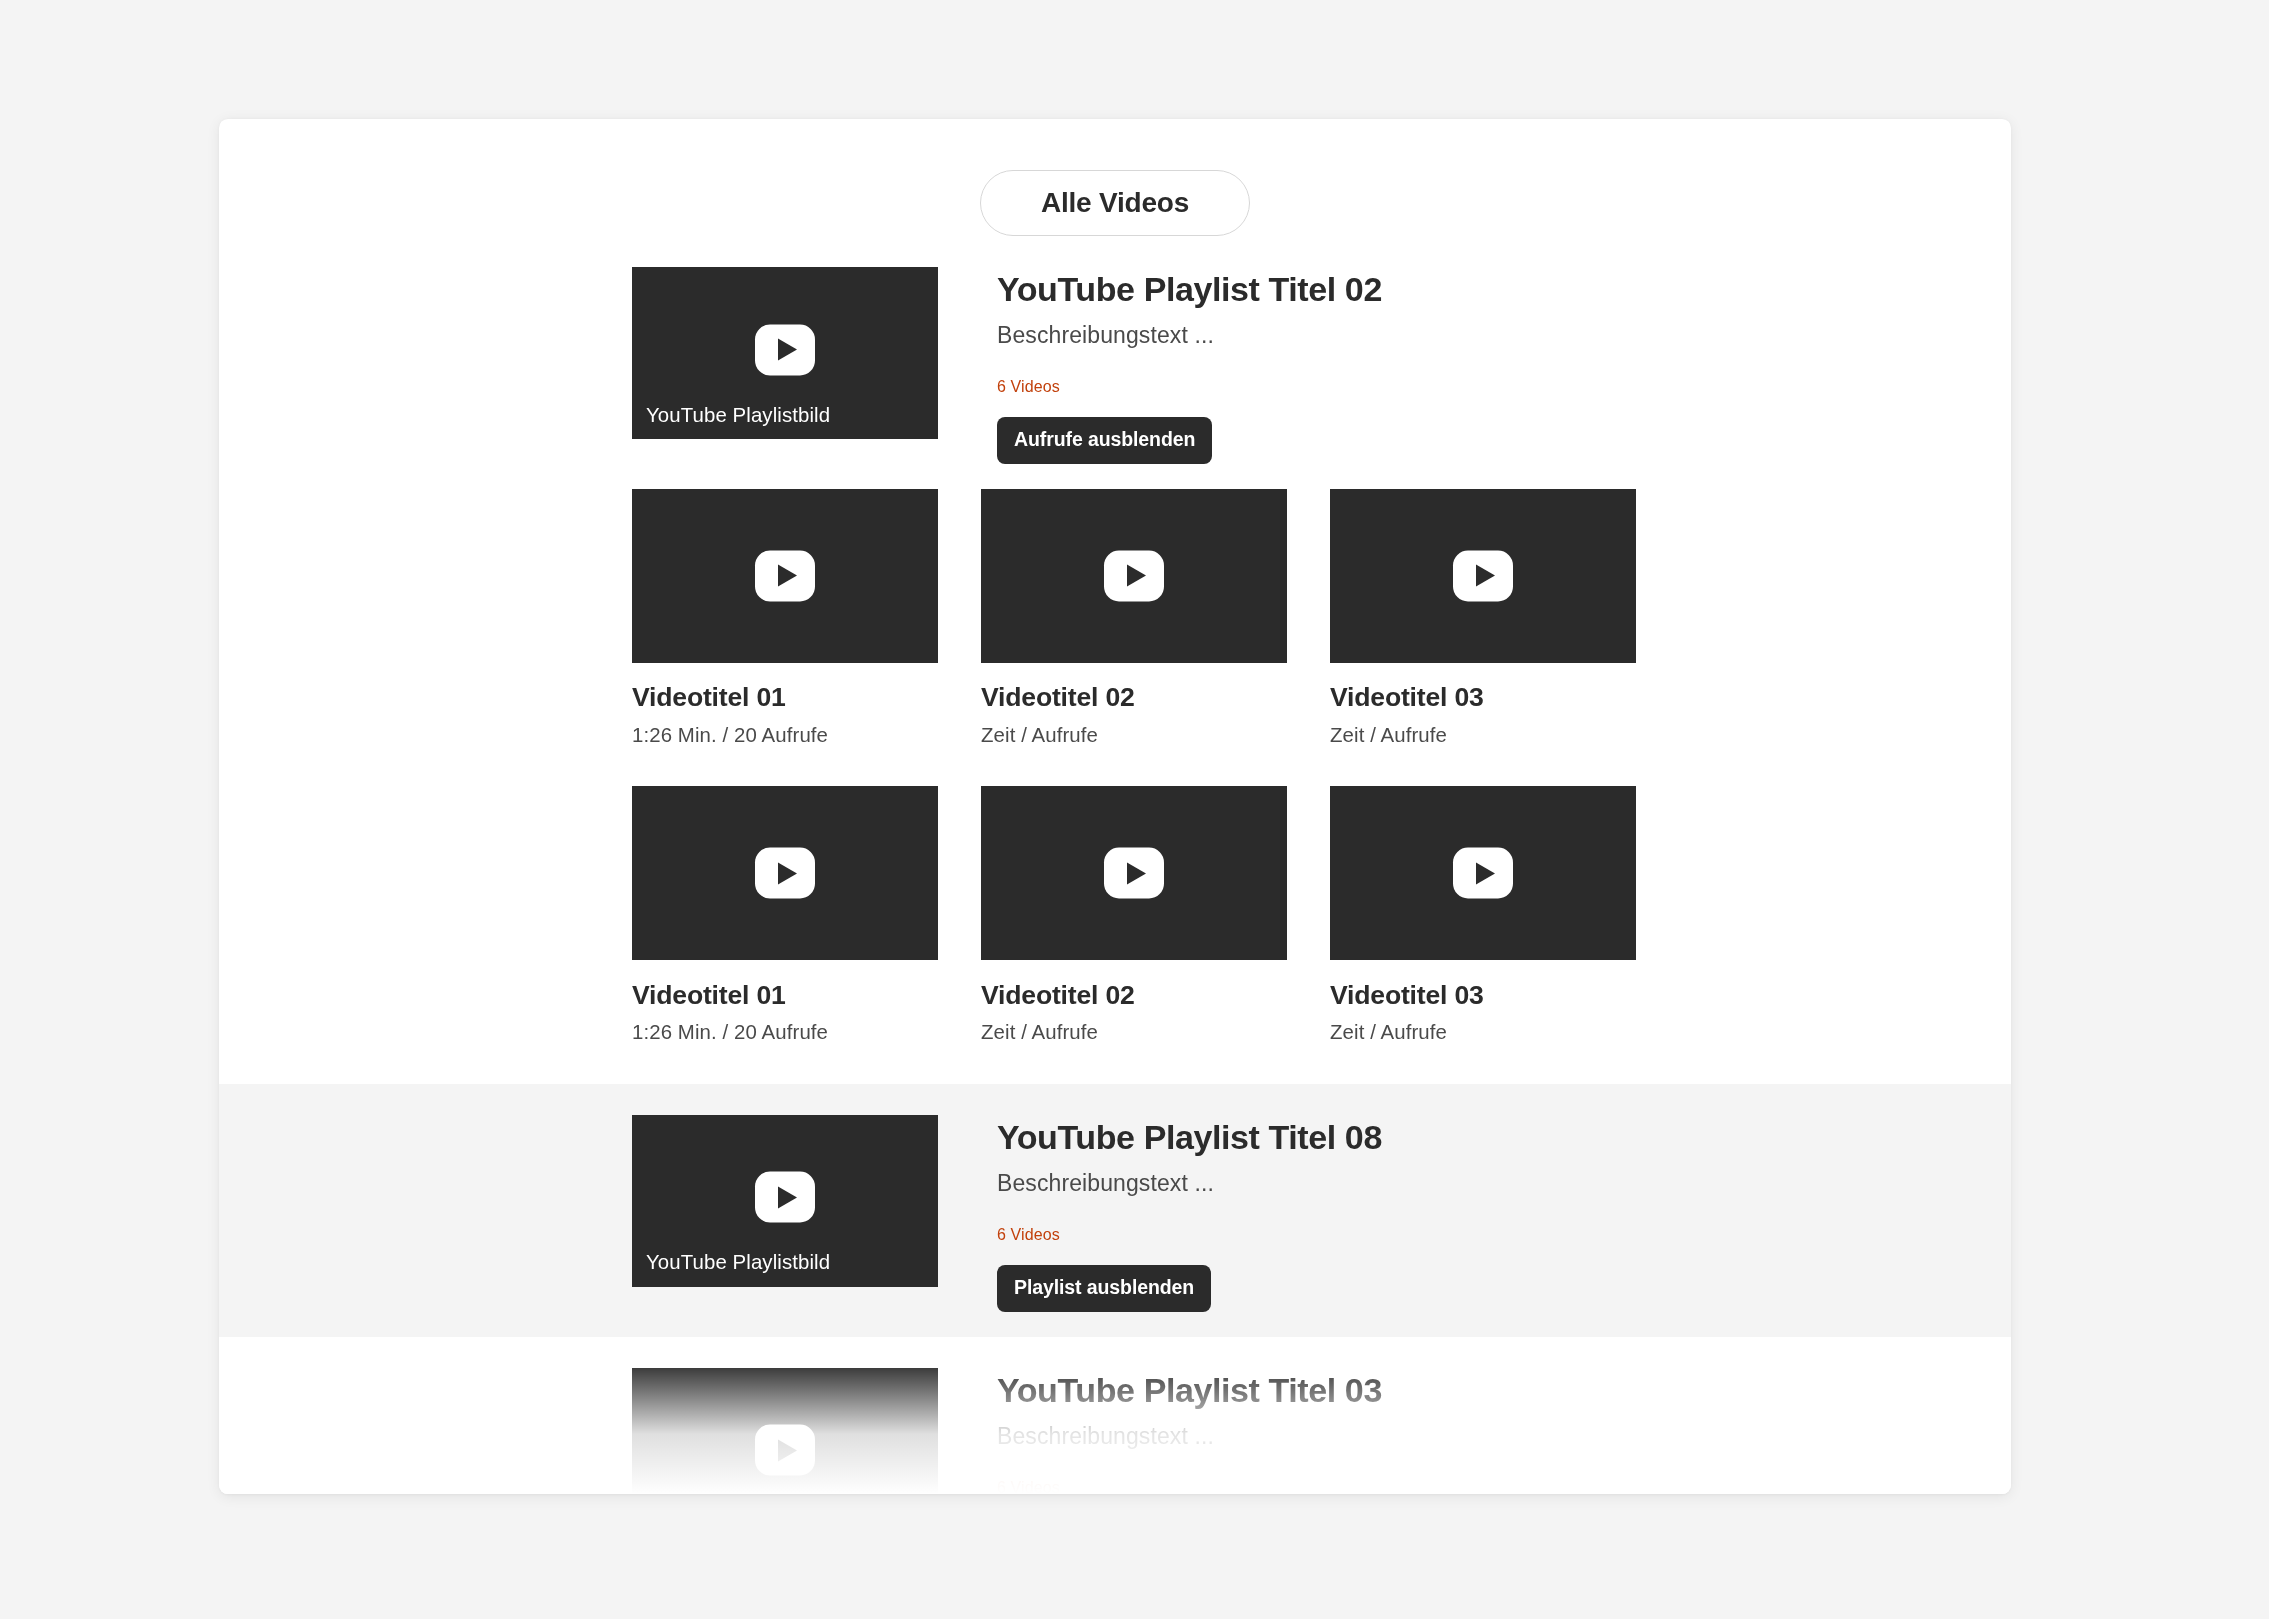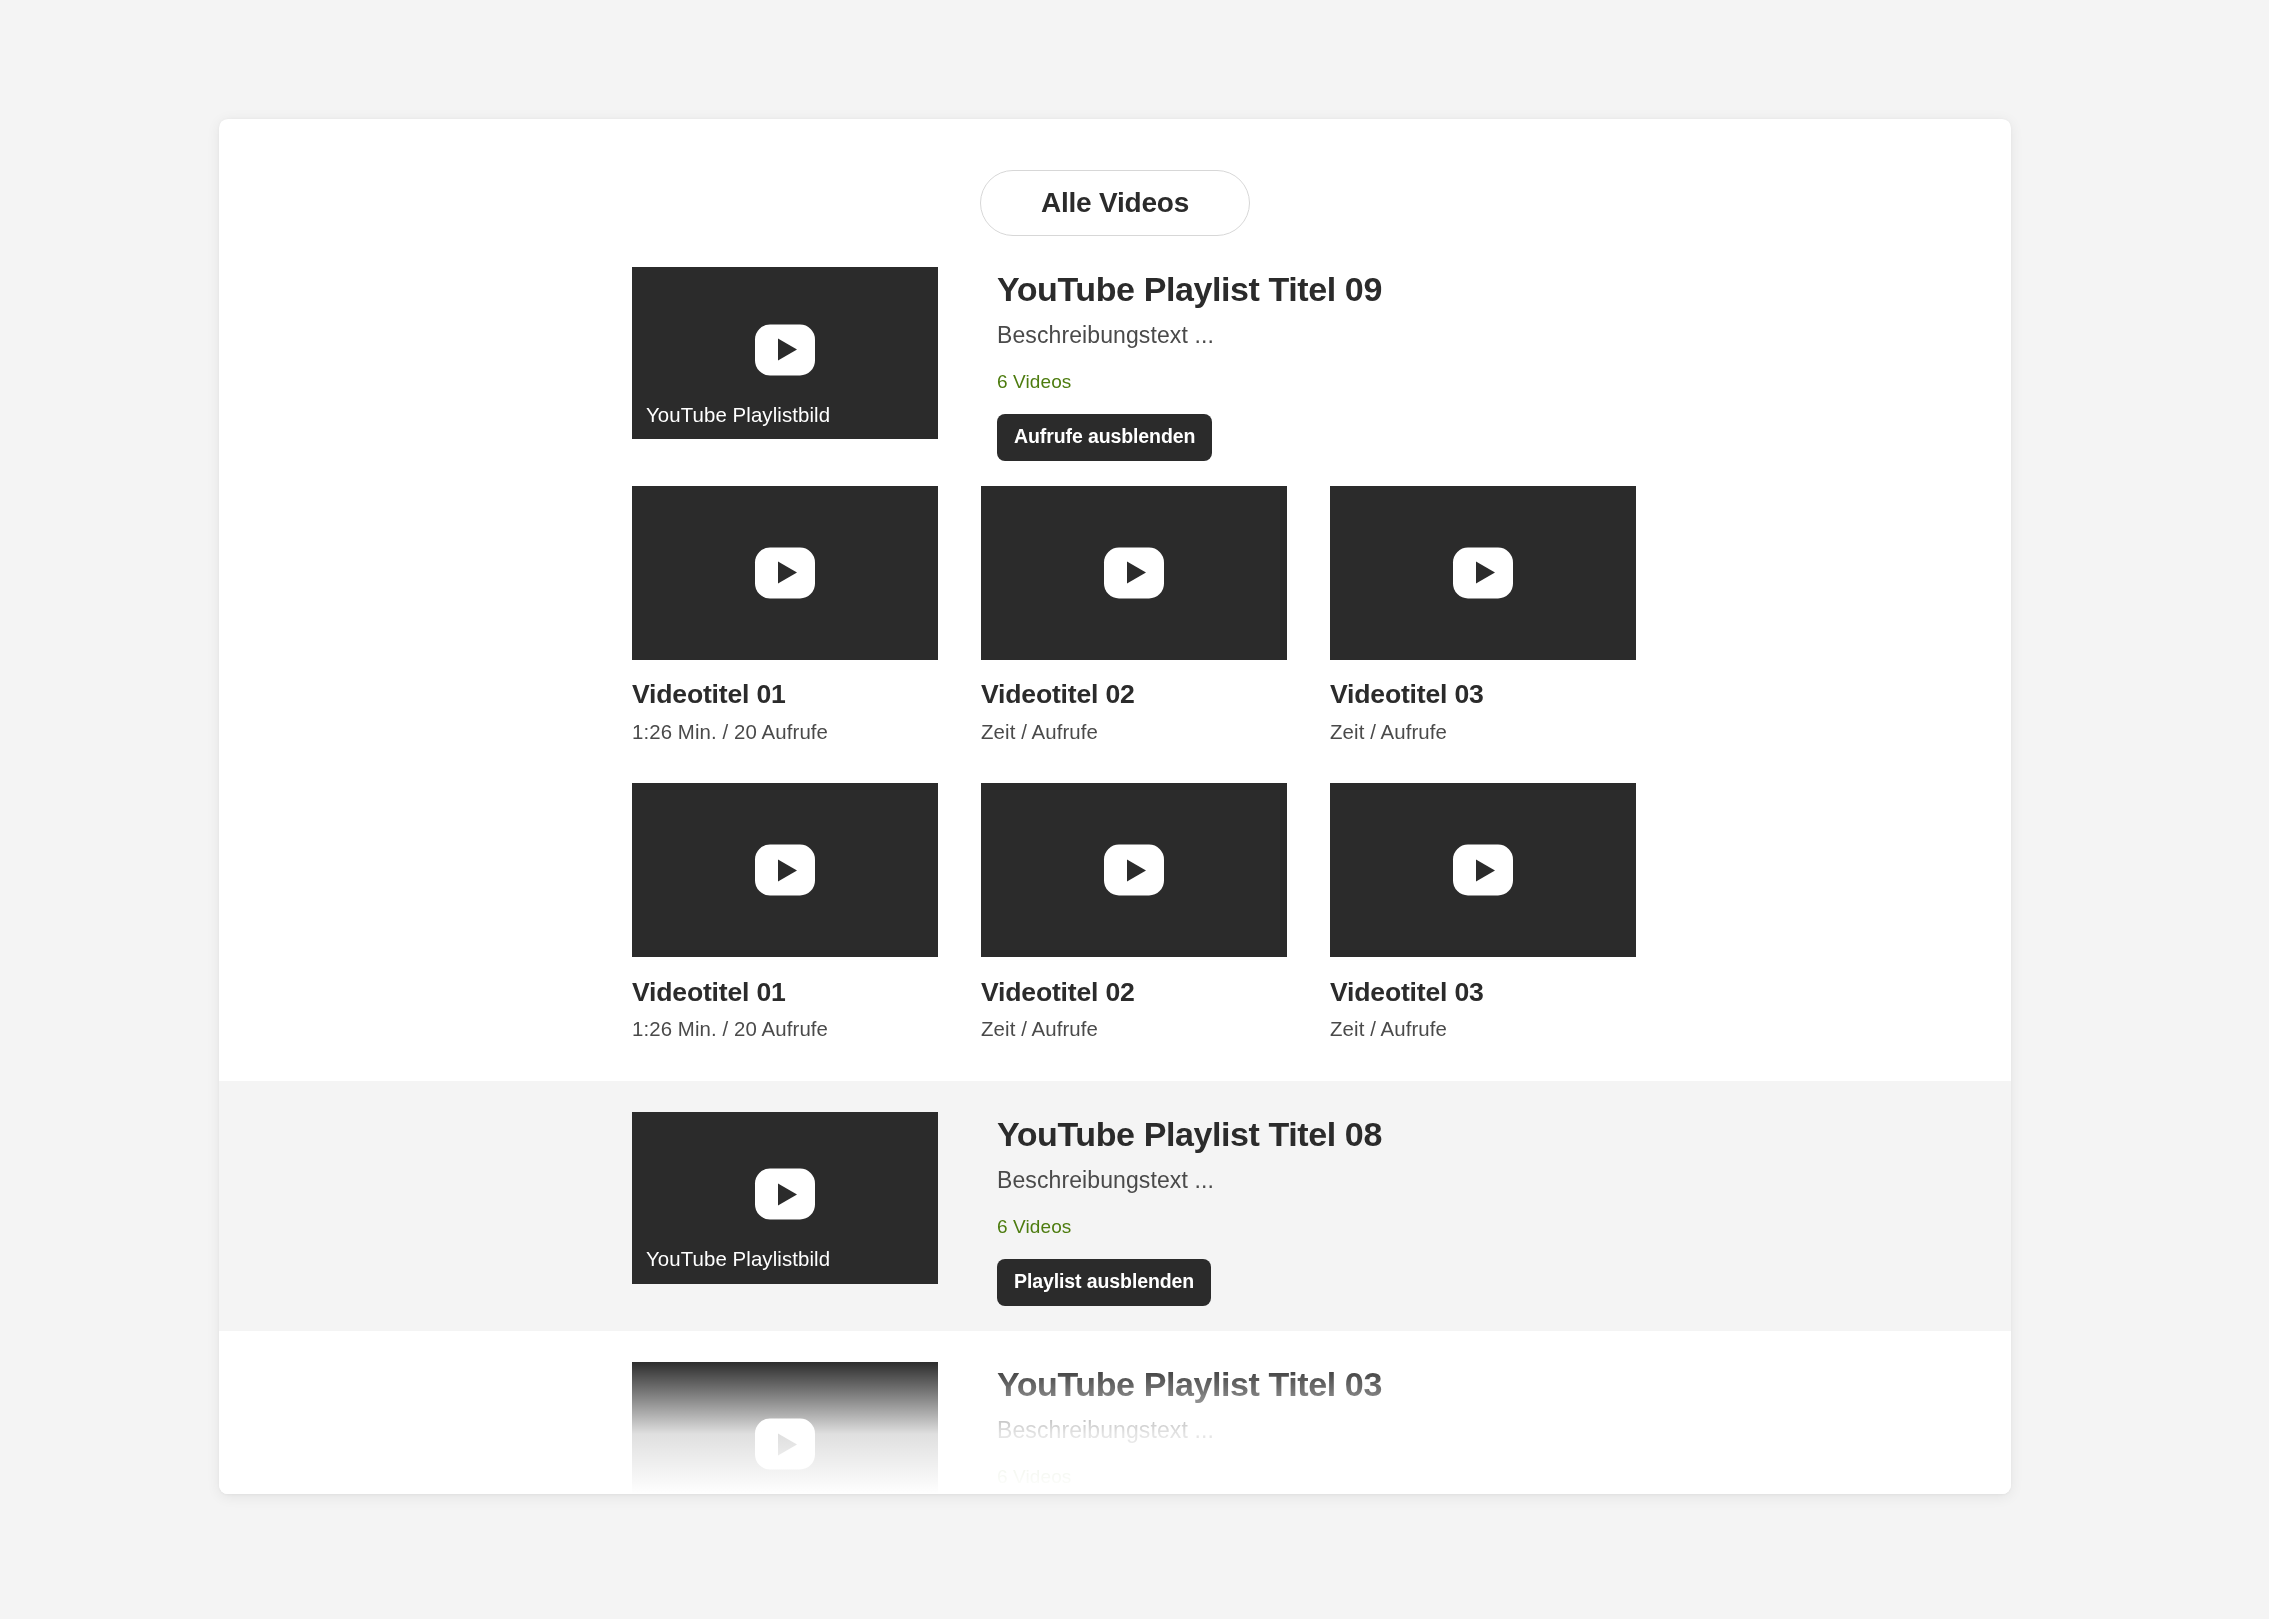--- a/index.html
+++ b/index.html
@@ -124,23 +124,23 @@
     letter-spacing: -0.4px;
     line-height: 1.05;
   }
   .pl-desc {
     font-size: 23px;
     color: #4a4a4a;
     margin-top: 14px;
     letter-spacing: 0.1px;
   }
   .pl-count {
-    font-size: 19px;
-    color: #4d7c0f;
-    margin-top: 22px;
+    font-size: 16px;
+    color: #c2410c;
+    margin-top: 29px;
     letter-spacing: 0.1px;
   }
   .pl-toggle {
     display: inline-block;
     margin-top: 21px;
     background: #2b2b2b;
     color: #ffffff;
     font-size: 19.5px;
     font-weight: bold;
     padding: 11.5px 17px 12.4px 17px;
@@ -201,21 +201,21 @@
     <div class="playlist-header">
       <div class="pl-thumb-col">
         <div class="thumb pl">
           <div class="play-btn">
             <div class="play-tri"></div>
           </div>
           <div class="thumb-caption">YouTube Playlistbild</div>
         </div>
       </div>
       <div class="pl-info-col">
-        <div class="pl-title">YouTube Playlist Titel 09</div>
+        <div class="pl-title">YouTube Playlist Titel 02</div>
         <div class="pl-desc">Beschreibungstext ...</div>
         <div class="pl-count">6 Videos</div>
         <button class="pl-toggle">Aufrufe ausblenden</button>
       </div>
     </div>
 
     <div class="video-grid video-row">
       <div class="video-card">
         <div class="thumb vid">
           <div class="play-btn">

